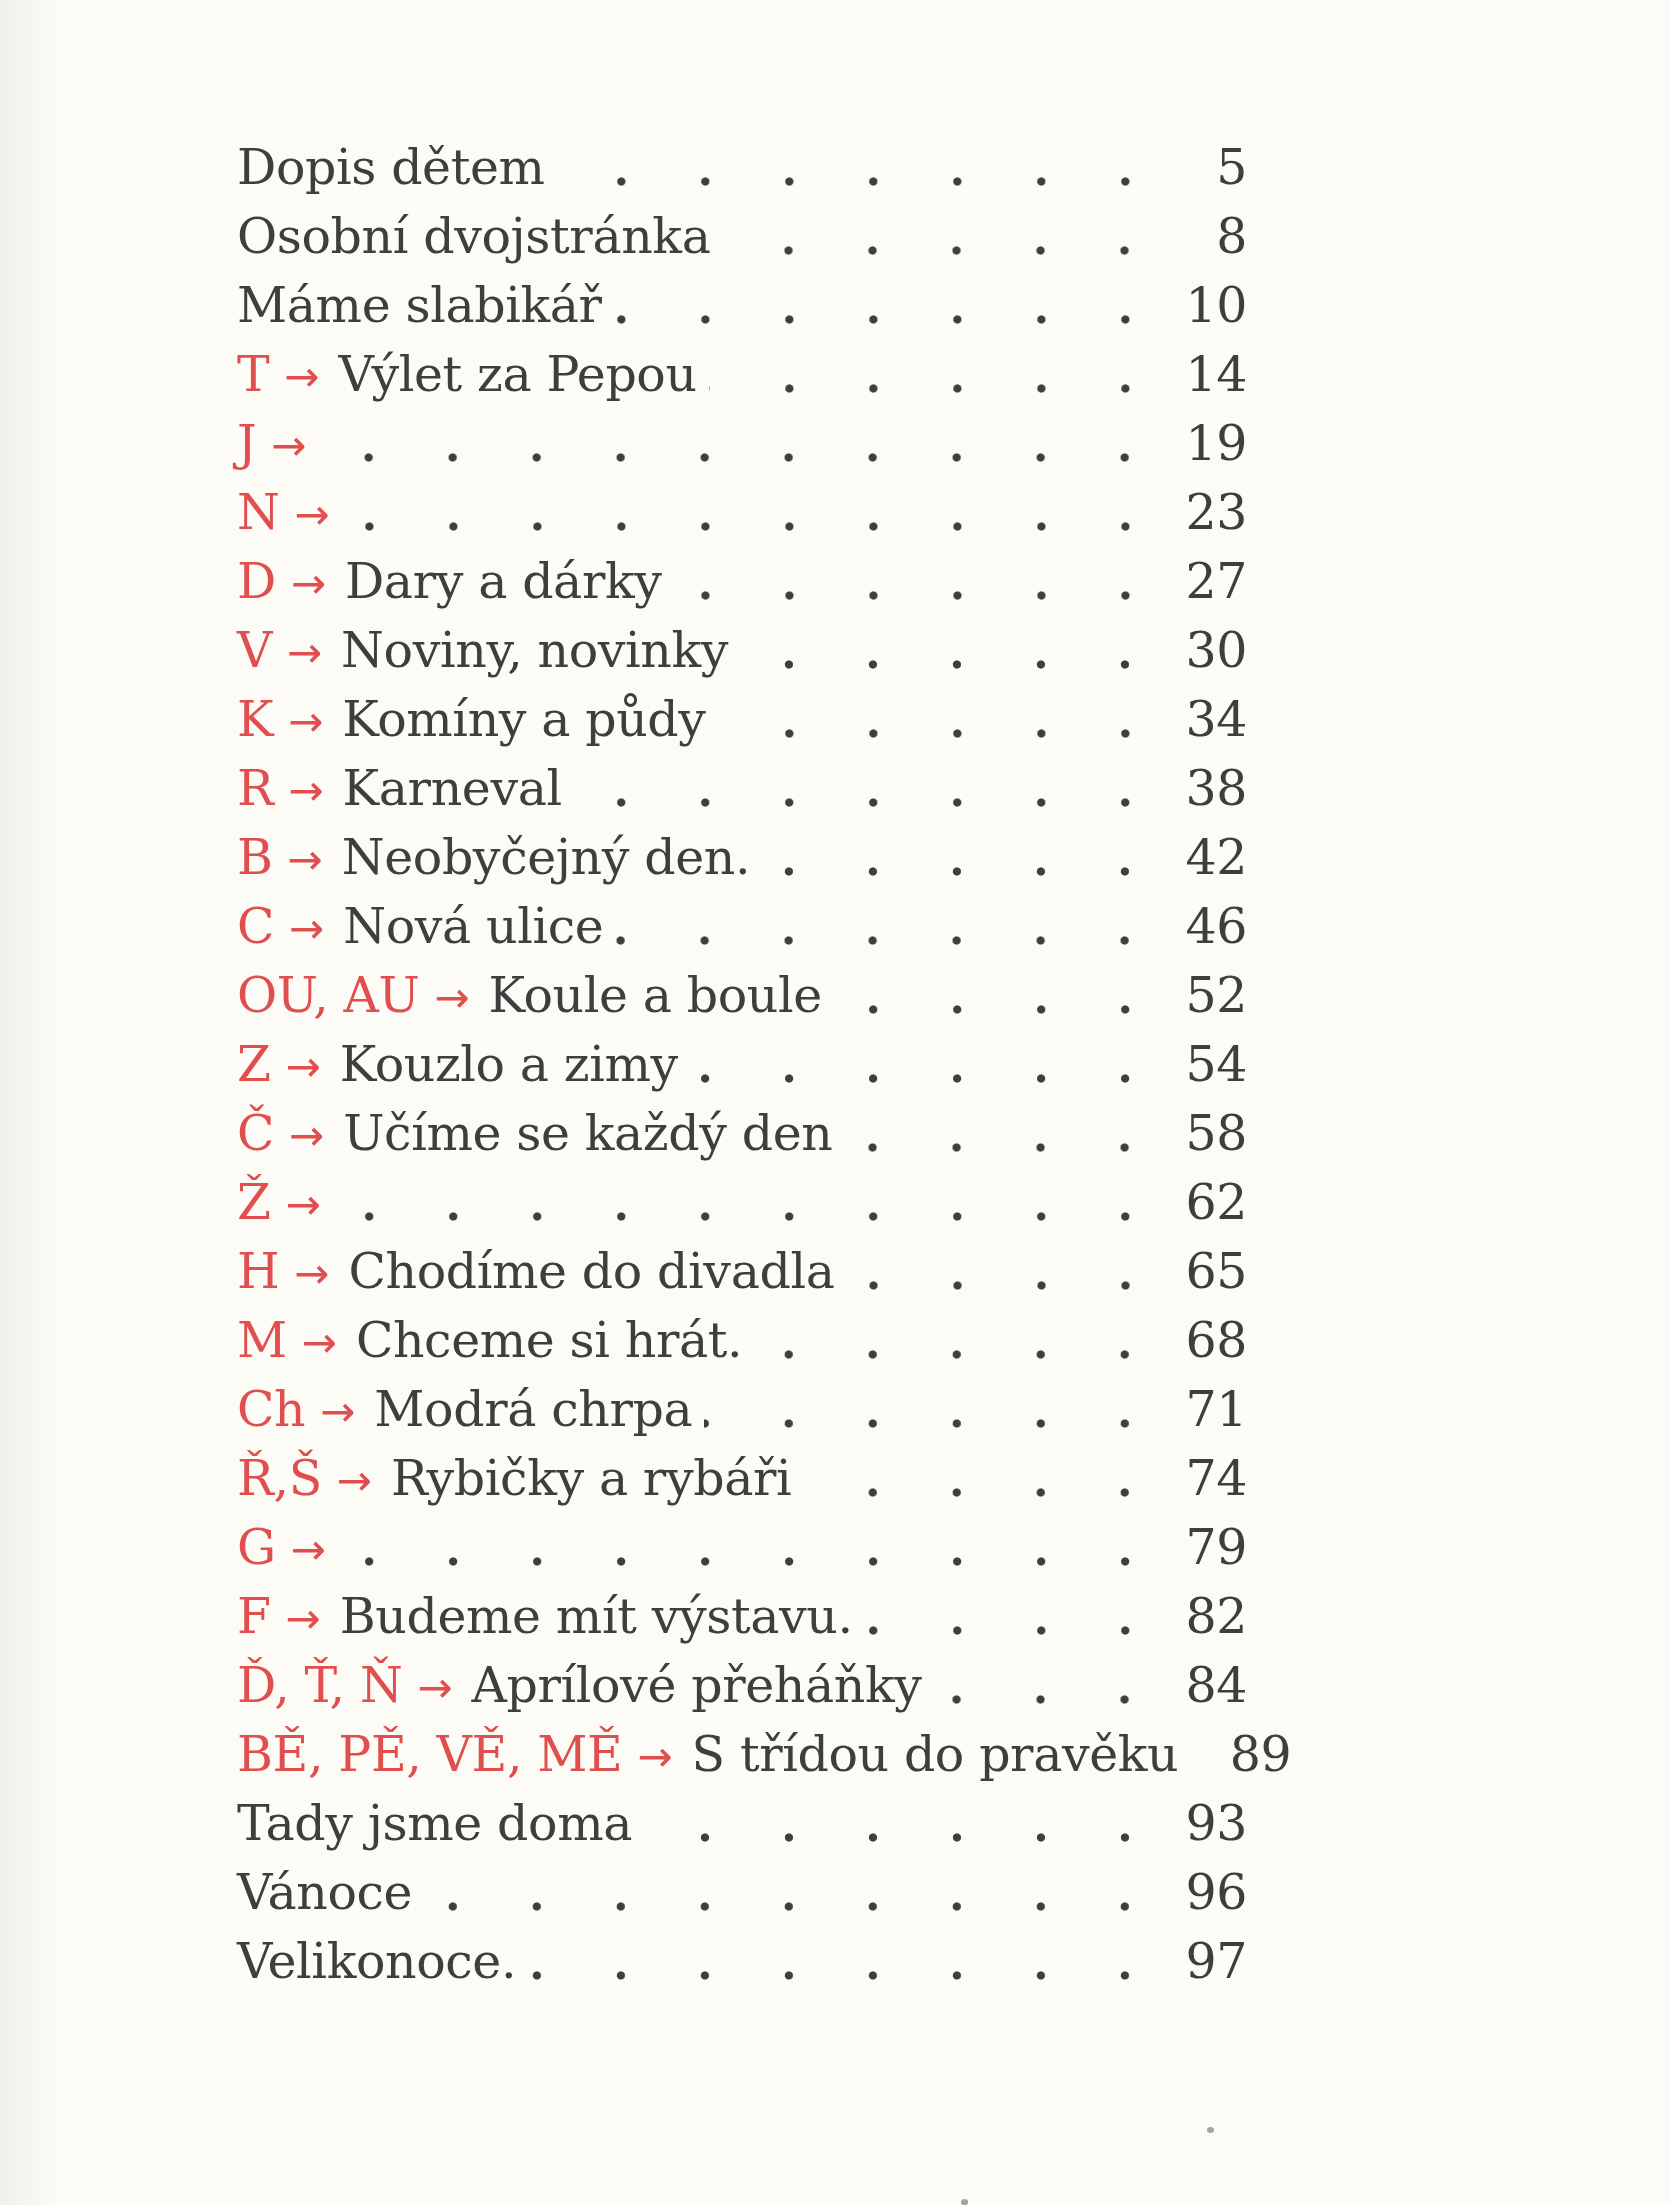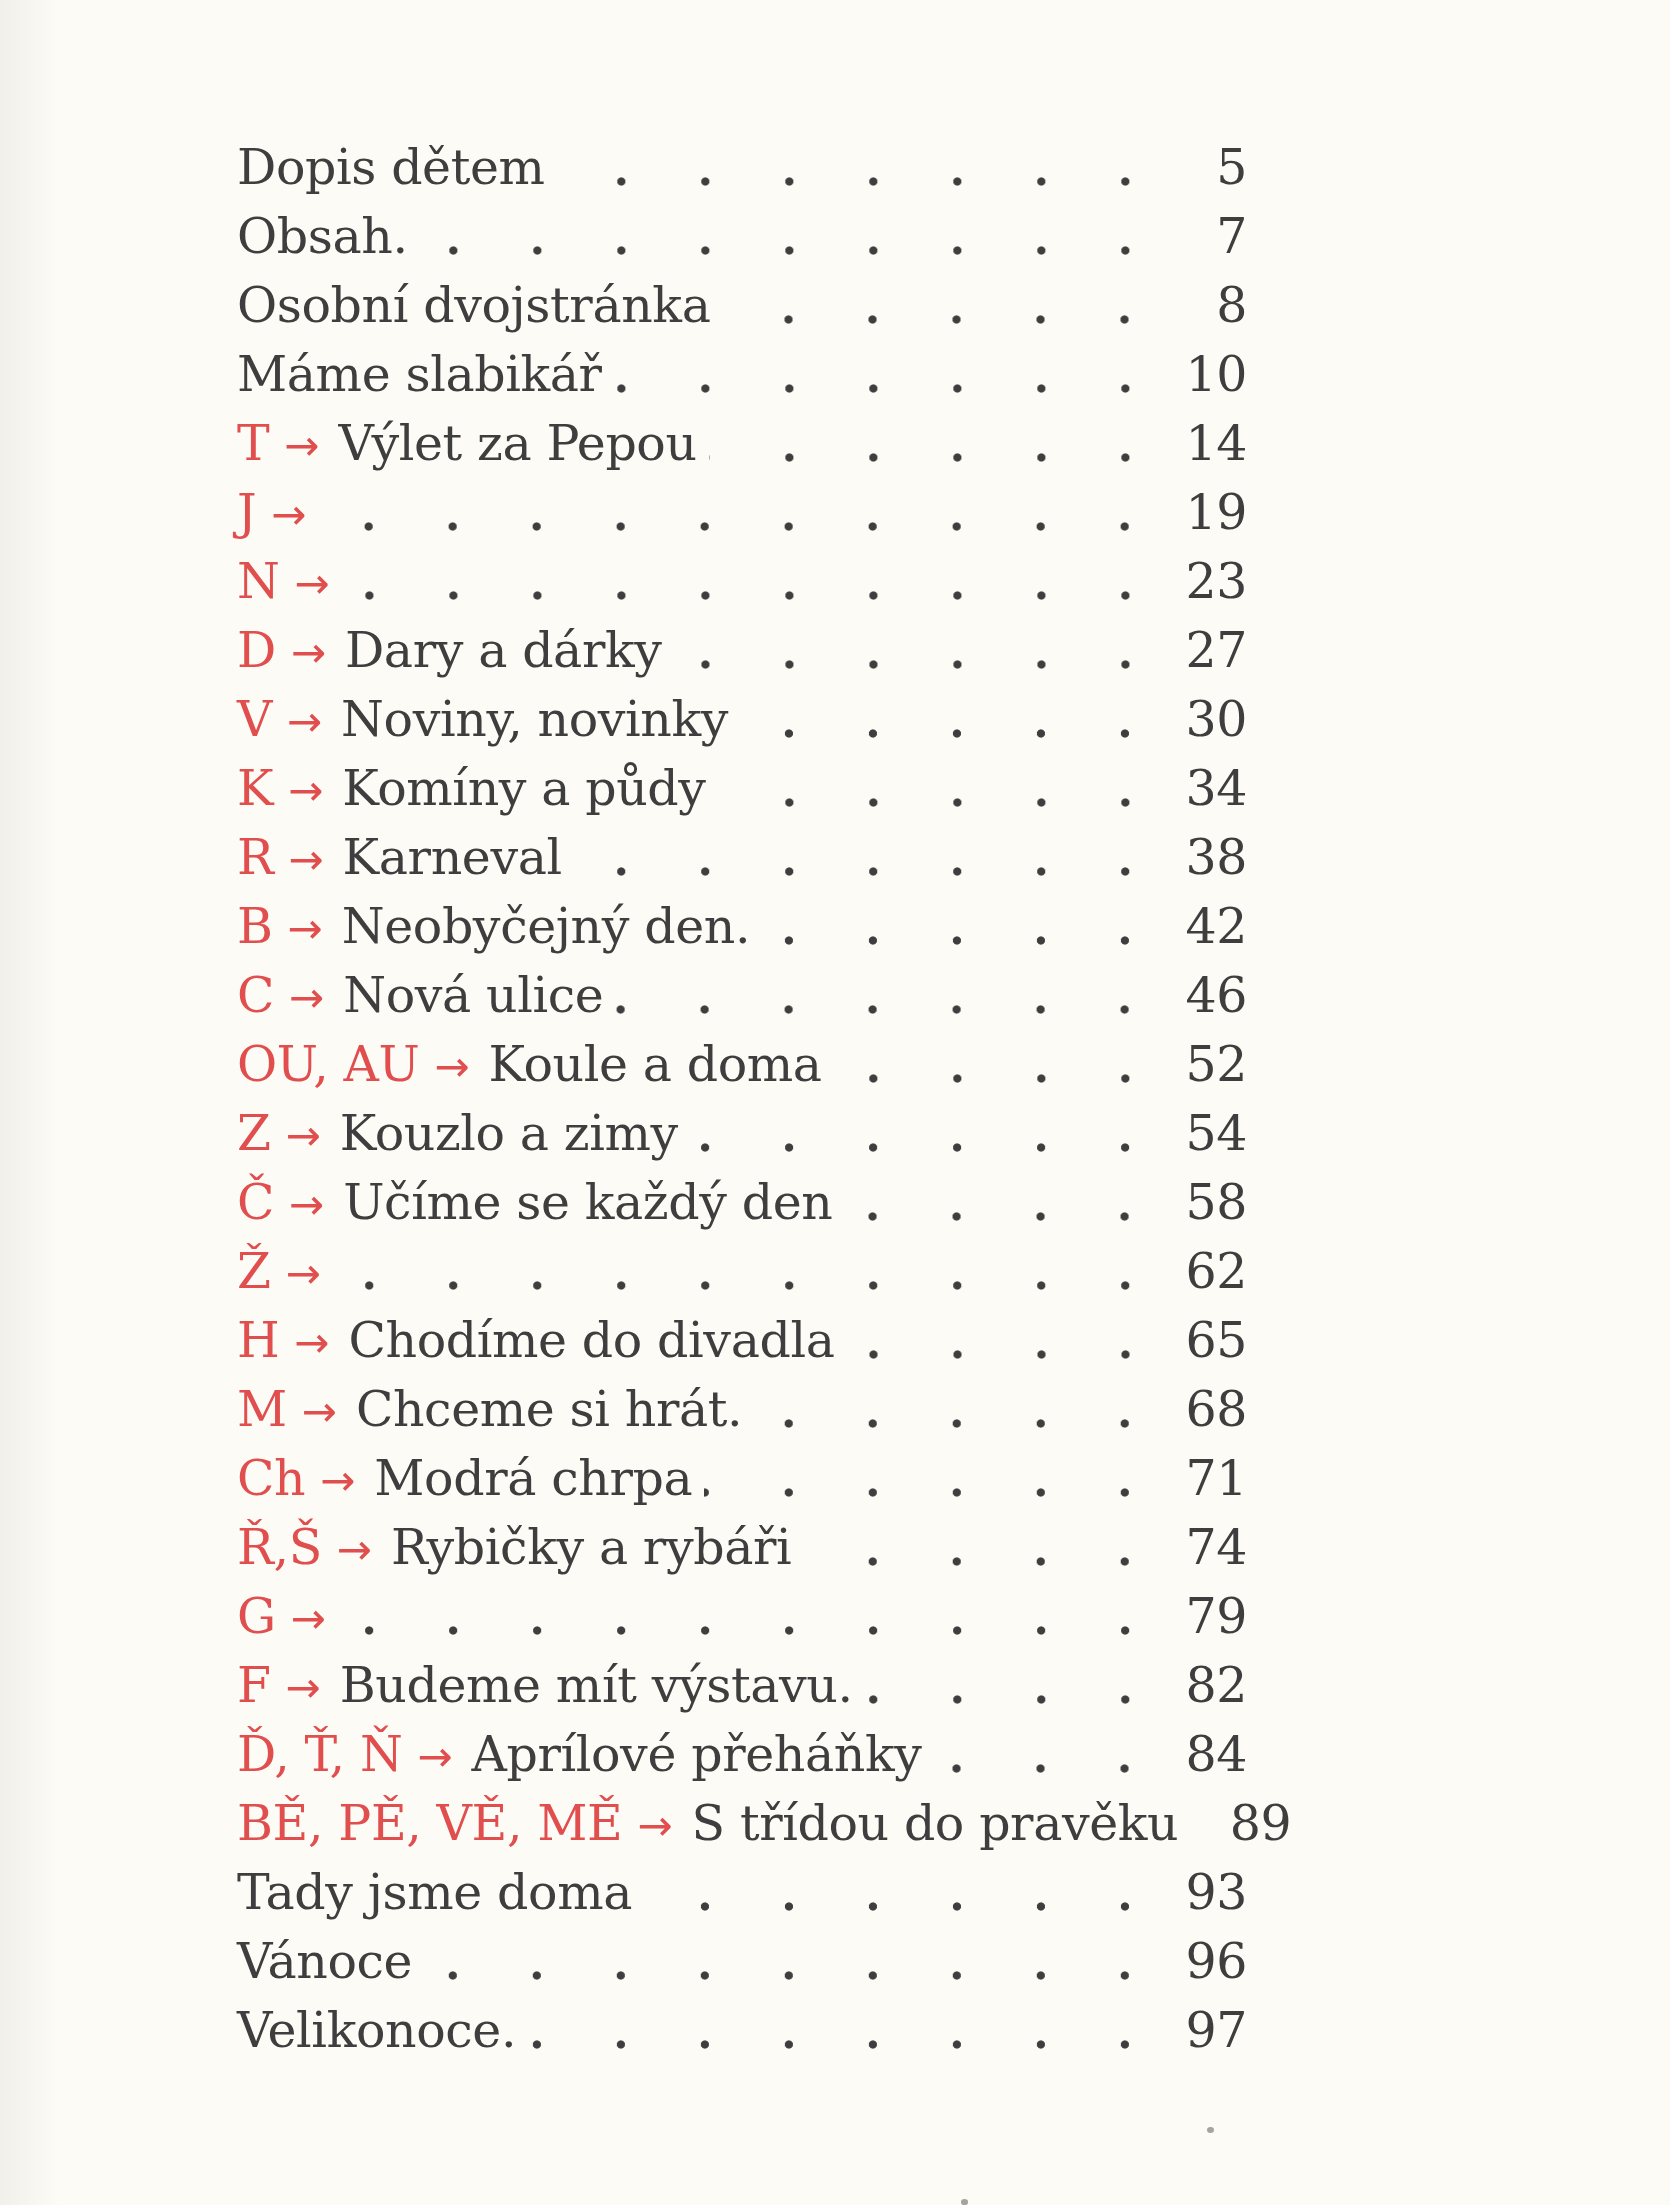--- a/index.html
+++ b/index.html
@@ -79,27 +79,20 @@
       <div class="row">
     
     
     <span class="title">Dopis dětem</span>
     <span class="leader"></span>
     <span class="pagenum">5</span>
   </div>
       <div class="row">
     
     
-    <span class="title">Obsah.</span>
-    <span class="leader"></span>
-    <span class="pagenum">7</span>
-  </div>
-      <div class="row">
-    
-    
     <span class="title">Osobní dvojstránka</span>
     <span class="leader"></span>
     <span class="pagenum">8</span>
   </div>
       <div class="row">
     
     
     <span class="title">Máme slabikář</span>
     <span class="leader"></span>
     <span class="pagenum">10</span>
@@ -161,21 +154,21 @@
       <div class="row">
     <span class="label">C</span>
     <span class="arrow">→</span>
     <span class="title">Nová ulice</span>
     <span class="leader"></span>
     <span class="pagenum">46</span>
   </div>
       <div class="row">
     <span class="label">OU, AU</span>
     <span class="arrow">→</span>
-    <span class="title">Koule a doma</span>
+    <span class="title">Koule a boule</span>
     <span class="leader"></span>
     <span class="pagenum">52</span>
   </div>
       <div class="row">
     <span class="label">Z</span>
     <span class="arrow">→</span>
     <span class="title">Kouzlo a zimy</span>
     <span class="leader"></span>
     <span class="pagenum">54</span>
   </div>

